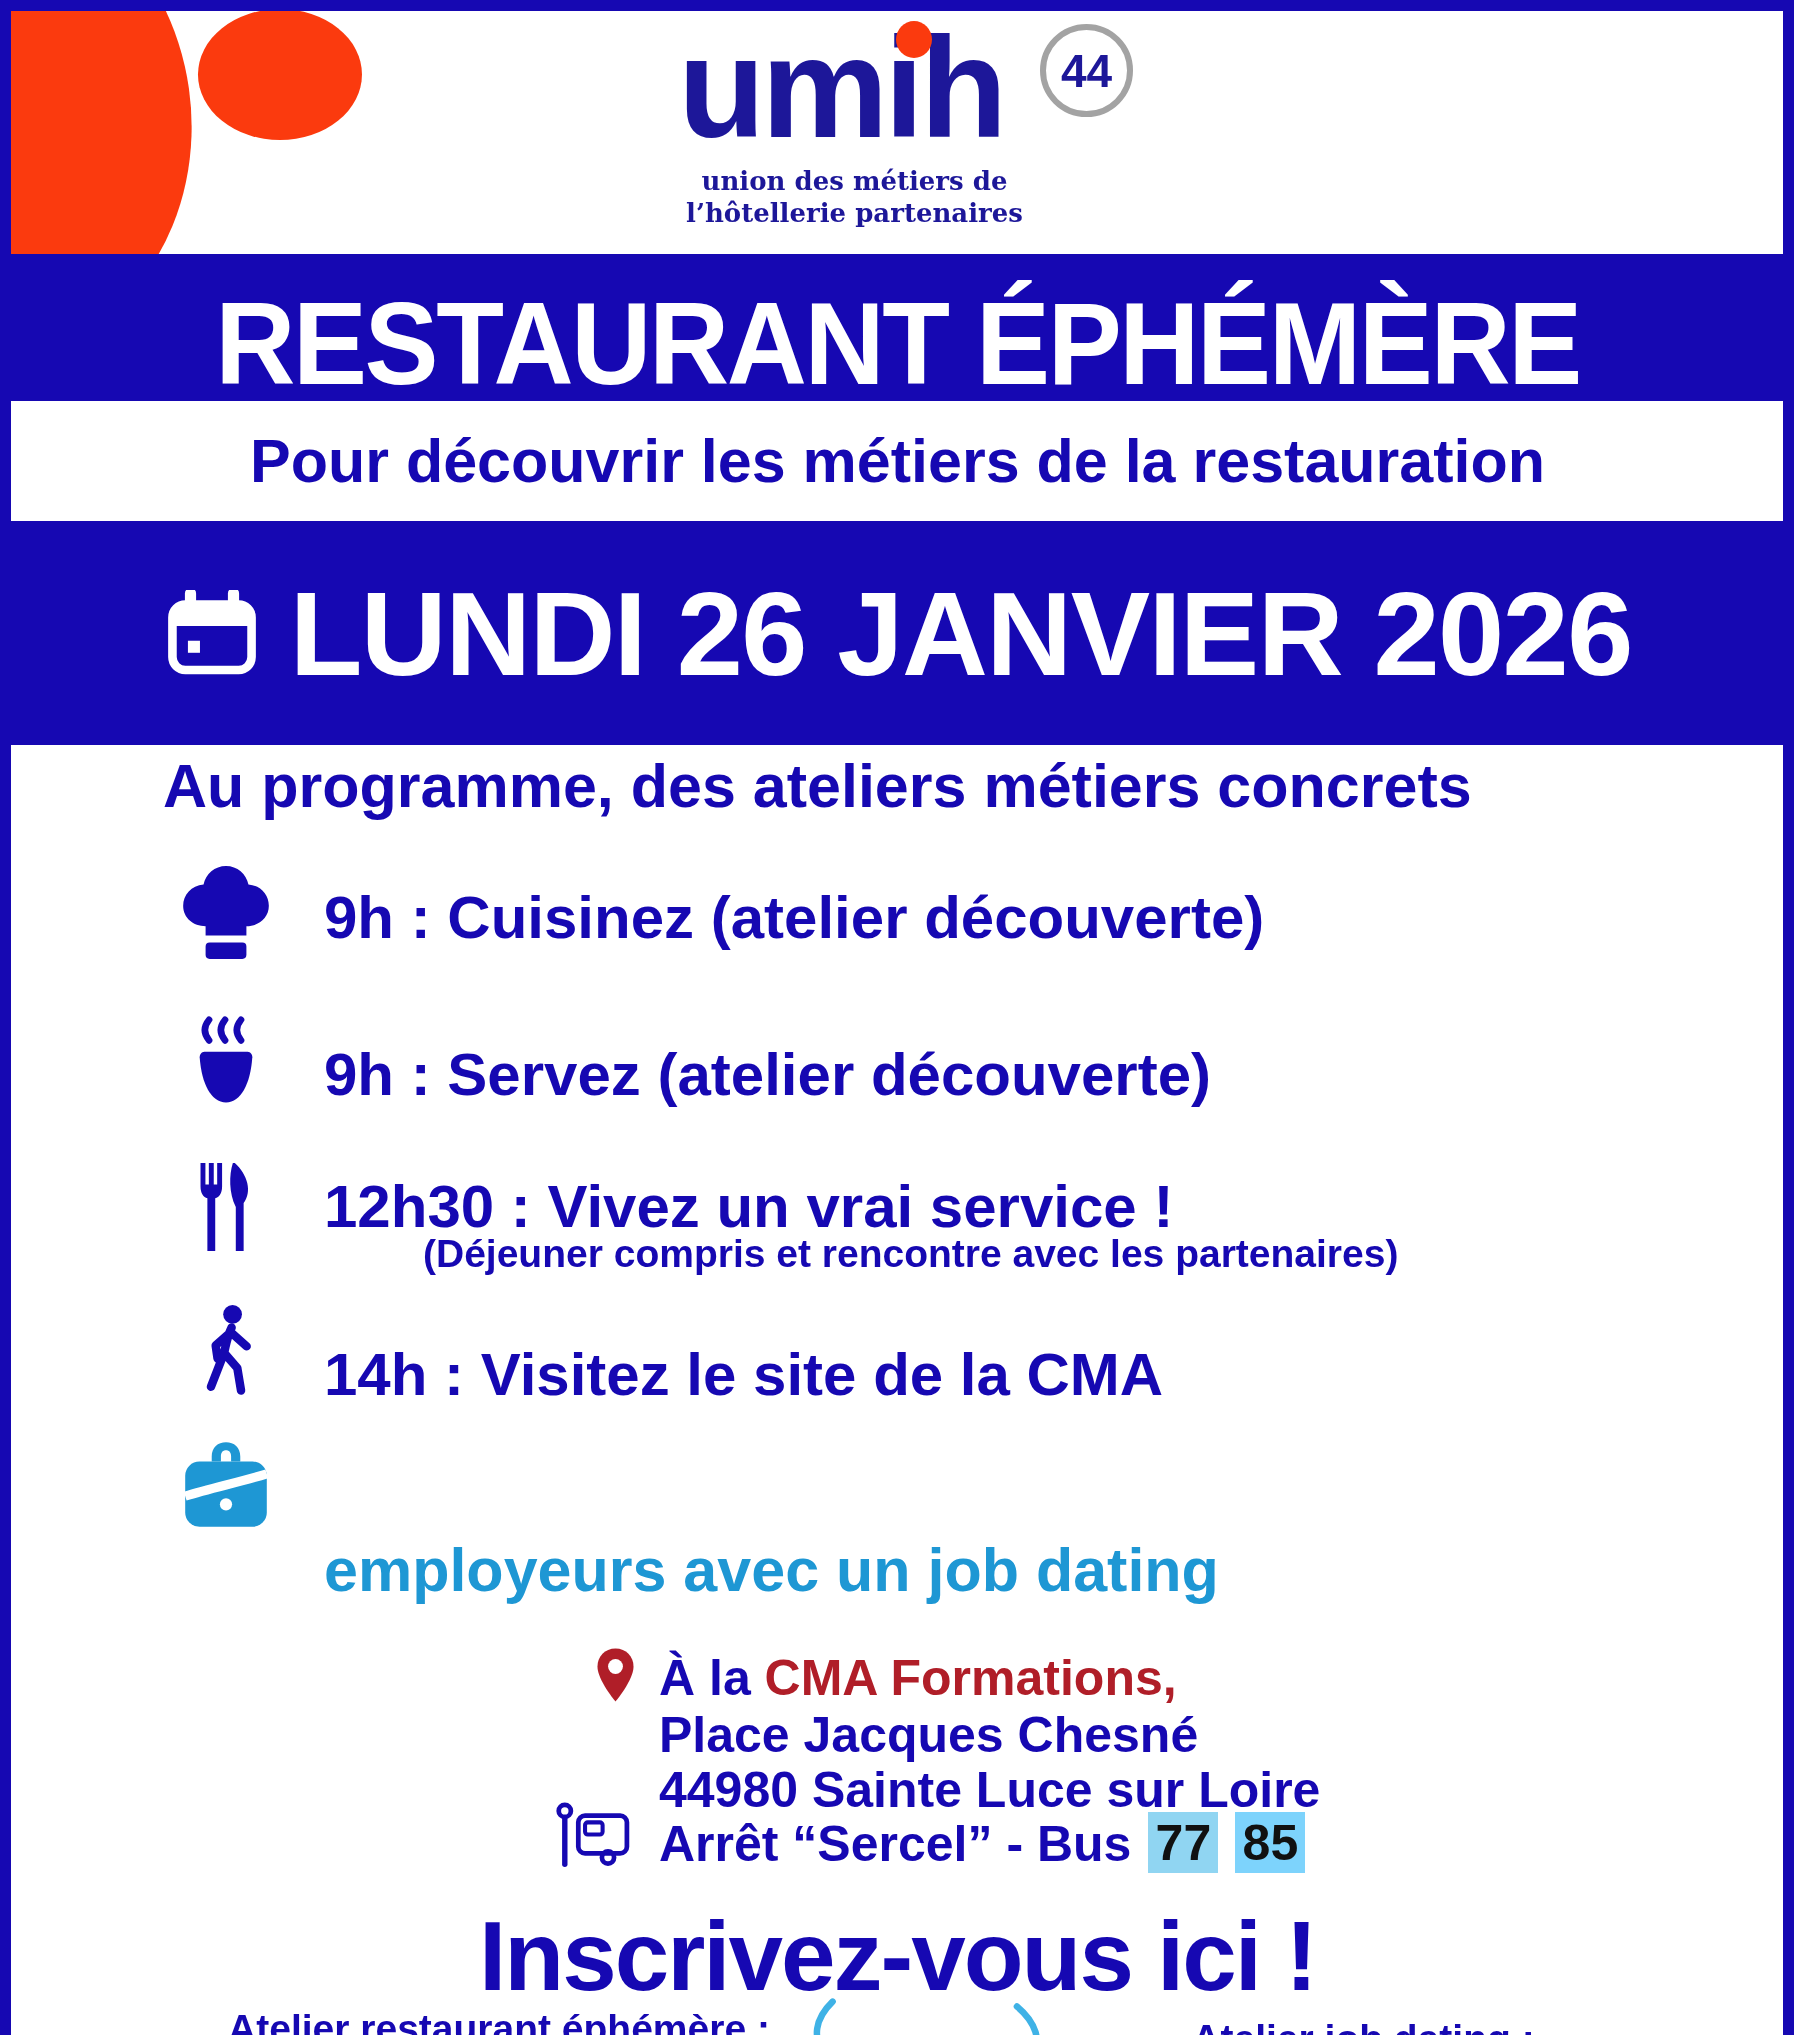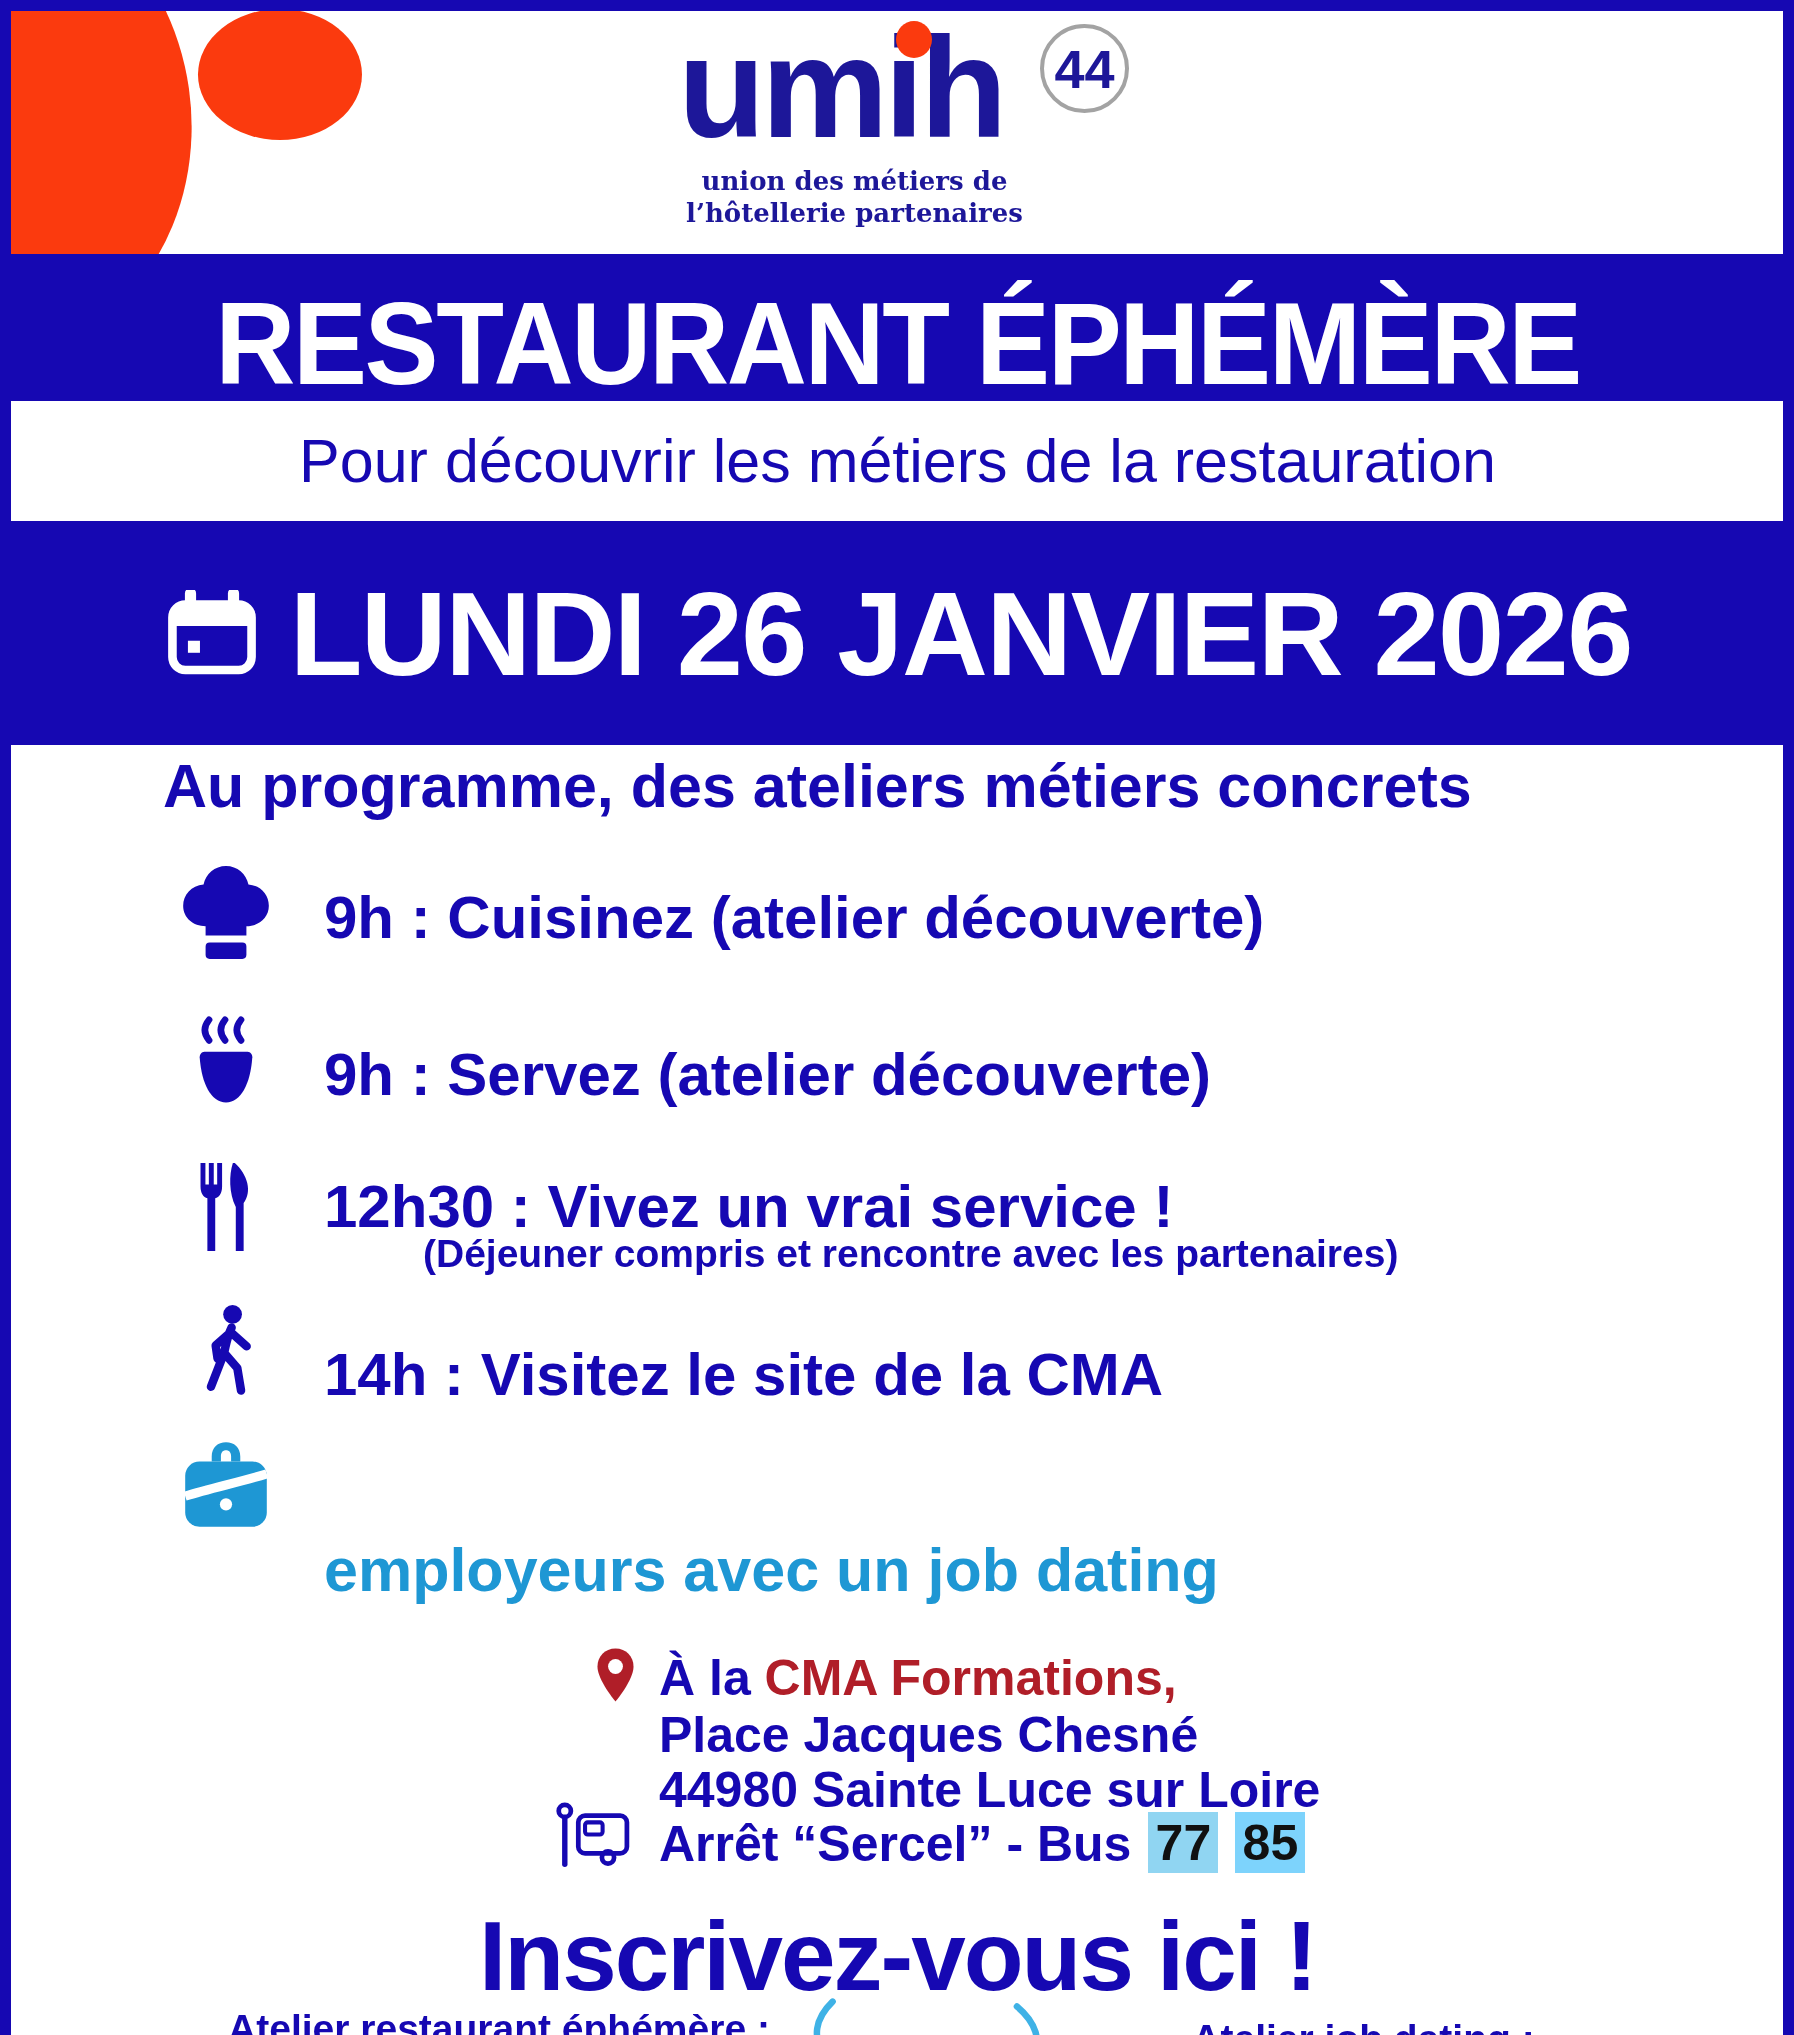--- a/index.html
+++ b/index.html
@@ -12,33 +12,33 @@
   .edge.right{left:1783px;top:0;width:11.4px;height:2538px;}
   
   .blob{position:absolute;background:#fb3a0e;border-radius:50%;z-index:1;}
   .blob.b1{left:-228px;top:-122px;width:419px;height:480px;transform:rotate(-8deg);}
   .blob.b2{left:198px;top:9px;width:164px;height:131px;}
   
   .logo-word{position:absolute;left:678px;top:16.3px;font-size:143px;font-weight:800;
              letter-spacing:-4.1px;color:#1d1799;line-height:1;z-index:2;}
   .logo-dot{position:absolute;left:896px;top:21px;width:36px;height:37px;border-radius:50%;
             background:#fb3a0e;z-index:3;}
-  .logo-badge{position:absolute;left:1040px;top:24.4px;width:81px;height:81px;border:4px solid #a3a3a3;
+  .logo-badge{position:absolute;left:1040px;top:24.4px;width:81px;height:81px;border:6px solid #a3a3a3;
               border-radius:50%;display:flex;align-items:center;justify-content:center;
-              font-size:54px;font-weight:800;color:#1d1799;z-index:2;}
+              font-size:46px;font-weight:800;color:#1d1799;z-index:2;}
   .logo-sub{position:absolute;left:590px;width:529px;text-align:center;color:#1d1799;
             font-family:"DejaVu Serif",serif;font-weight:700;font-size:26px;line-height:1;z-index:2;}
   .logo-sub.s1{top:168px;}
   .logo-sub.s2{top:200px;}
   
   .band{position:absolute;left:0;width:1795px;z-index:2;}
   .band-title{top:254px;height:180px;background:#1608b2;display:flex;align-items:center;justify-content:center;}
   .band-title span{color:#fff;font-size:111px;font-weight:800;letter-spacing:-2.4px;transform:scaleY(1.06);white-space:nowrap;}
   .band-sub{top:401px;height:120px;background:#fff;display:flex;align-items:center;justify-content:center;}
-  .band-sub span{color:#1608b2;font-size:61px;font-weight:400;white-space:nowrap;}
+  .band-sub span{color:#1608b2;font-size:61px;font-weight:700;white-space:nowrap;}
   .band-date{top:521px;height:224px;background:#1608b2;display:flex;align-items:center;justify-content:center;gap:28.5px;}
   .band-date .date-text{color:#fff;font-size:119px;font-weight:800;letter-spacing:-1.6px;white-space:nowrap;}
   
   .prog-heading{position:absolute;left:163px;top:751px;font-size:61px;font-weight:800;color:#1608b2;z-index:2;}
   .prog-icon{position:absolute;left:171px;width:110px;text-align:center;z-index:2;}
   .prog-text{position:absolute;left:324px;font-size:60px;font-weight:800;color:#1608b2;white-space:nowrap;z-index:2;}
   .prog-text.light{color:#1e97d4;font-size:61px;}
   .prog-note{position:absolute;left:423px;top:1232px;font-size:39px;font-weight:800;color:#1608b2;white-space:nowrap;z-index:2;}
   
   .loc-line{position:absolute;left:659px;font-size:50px;font-weight:800;color:#1608b2;white-space:nowrap;z-index:2;}

